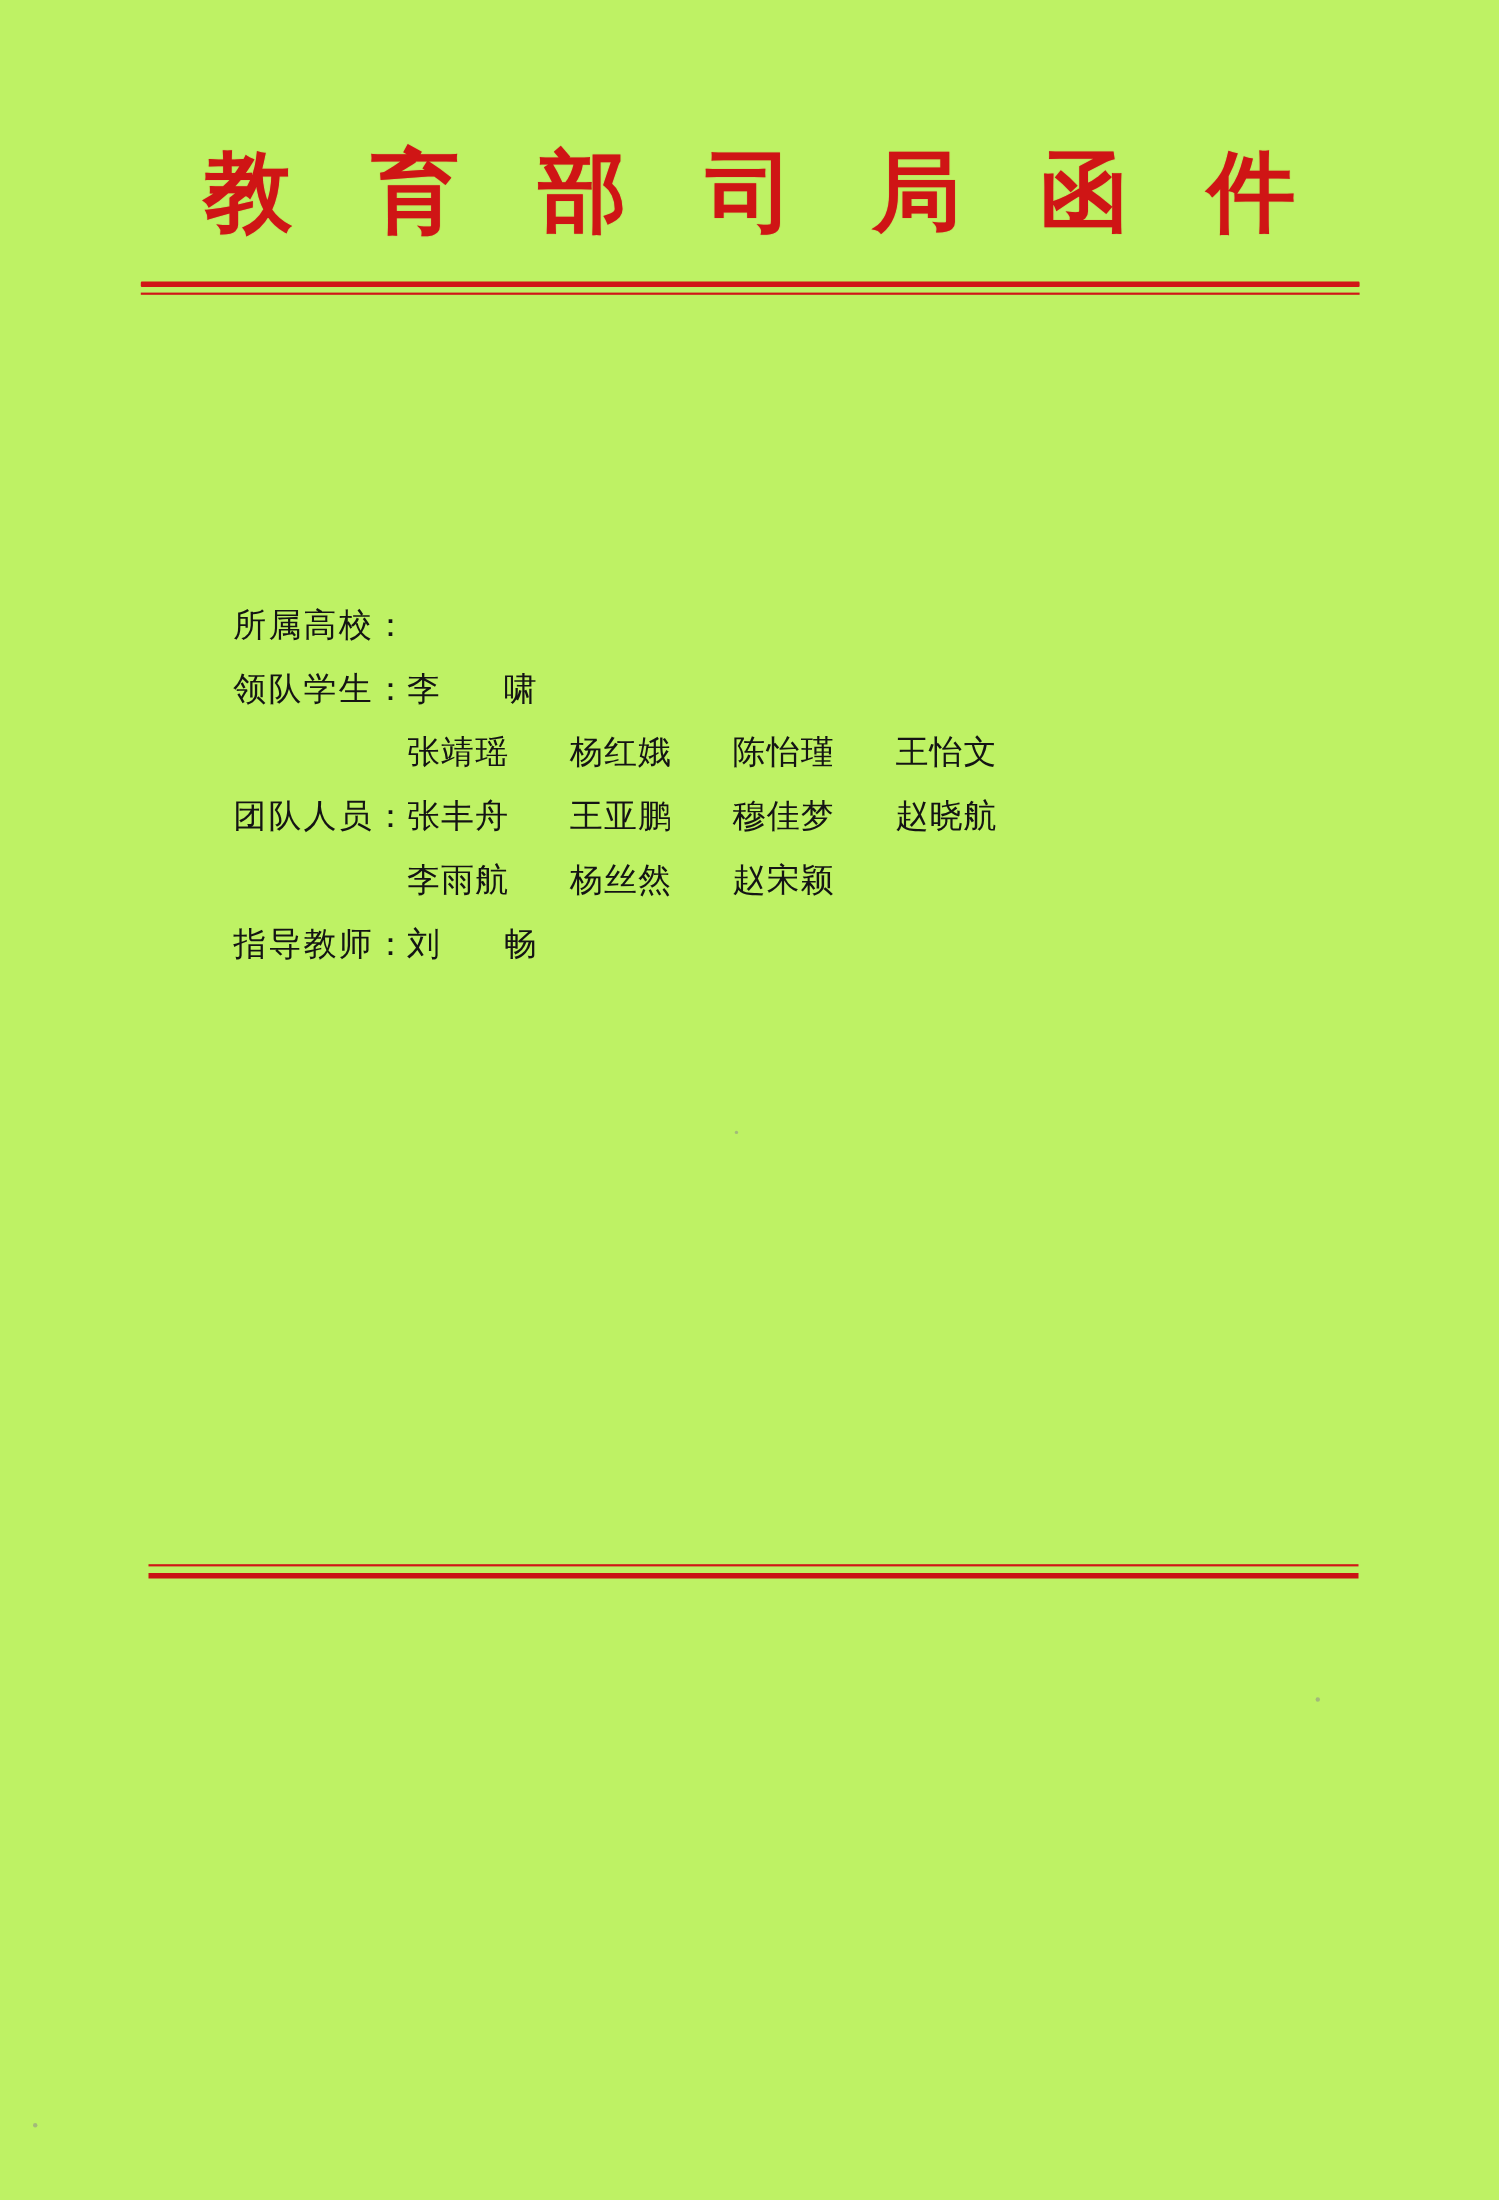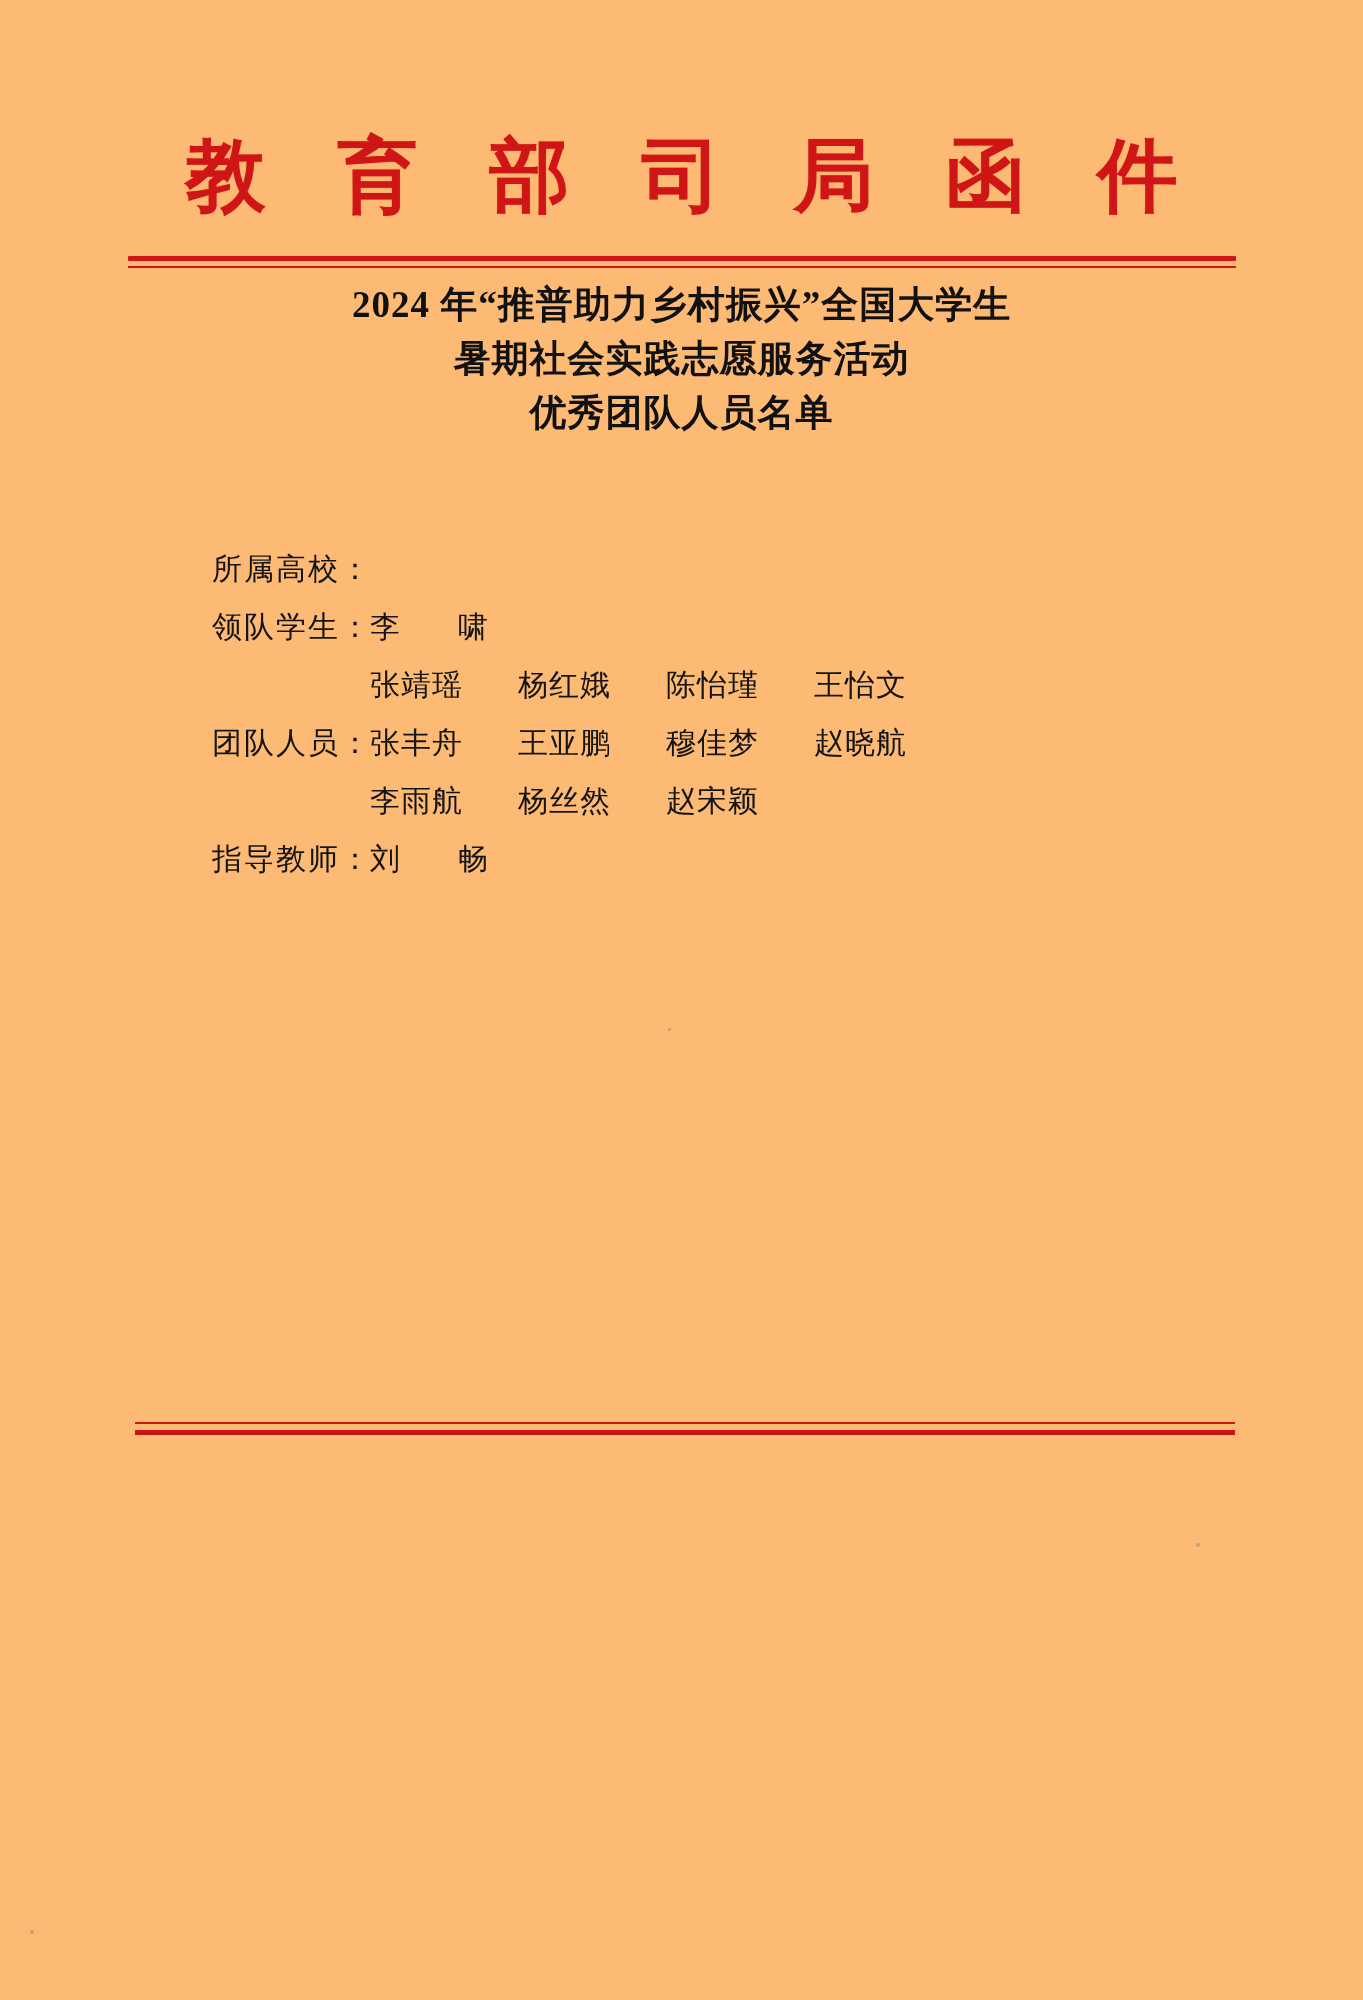--- a/index.html
+++ b/index.html
@@ -12,21 +12,21 @@
     height: 2000px;
     position: relative;
     font-family: "Liberation Serif", "DejaVu Serif", serif;
     color: #1a1a1a;
     overflow: hidden;
   }
 
   .page {
     position: absolute;
     inset: 0;
-    background: #fdba74;
+    background: #bef264;
   }
 
   
   .masthead {
     position: absolute;
     top: 130px;
     left: 0;
     width: 100%;
     text-align: center;
   }
@@ -142,25 +142,20 @@
   <div class="masthead">
     <div class="masthead-title">教 育 部 司 局 函 件</div>
   </div>
 
   <div class="rule-group">
     <div class="rule-thick"></div>
     <div class="rule-gap"></div>
     <div class="rule-thin"></div>
   </div>
 
-  <div class="doc-title">
-    <div>2024 年“推普助力乡村振兴”全国大学生</div>
-    <div>暑期社会实践志愿服务活动</div>
-    <div>优秀团队人员名单</div>
-  </div>
 
   <div class="fields">
 
     <div class="field-row">
       <div class="field-label">所属高校：</div>
     </div>
 
     <div class="field-row">
       <div class="field-label">领队学生：</div>
       <div class="field-value spaced-name">李　啸</div>

